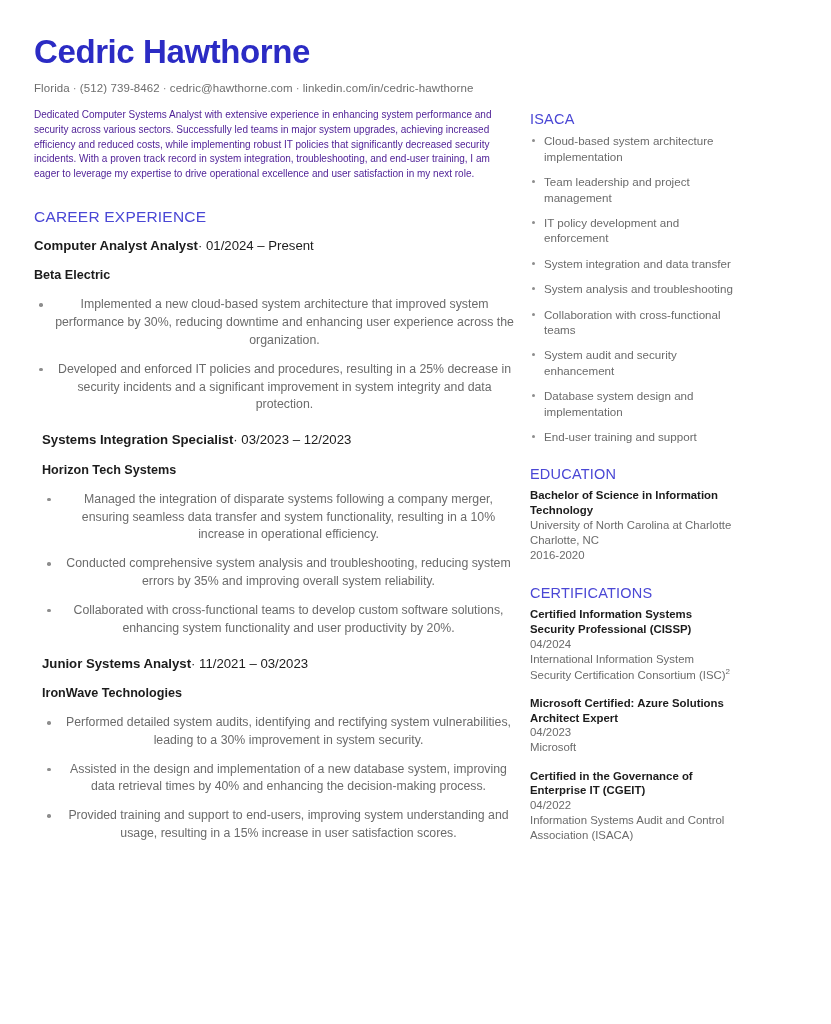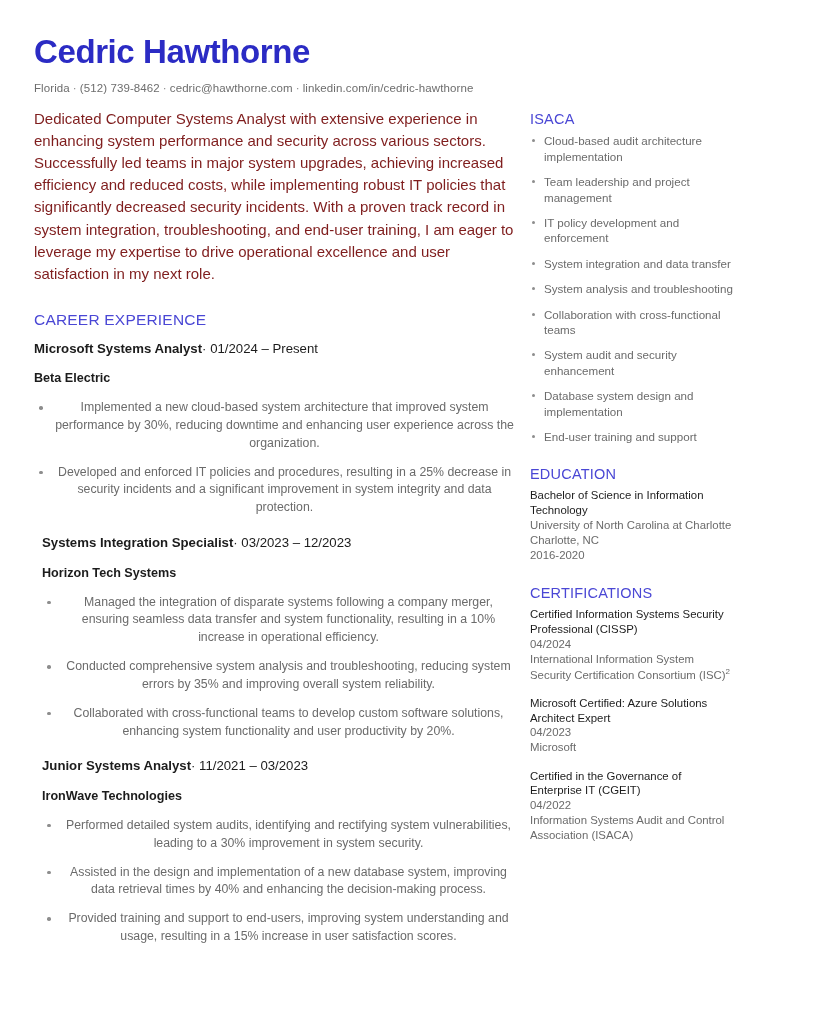--- a/index.html
+++ b/index.html
@@ -55,23 +55,23 @@
     flex: none;
     padding-right: 14px;
   }
   .col-right {
     width: 205px;
     flex: none;
     padding-top: 3px;
   }
 
   .summary {
-    font-size: 15px;
+    font-size: 10px;
     line-height: 1.47;
-    color: #7f1d1d;
+    color: #4c1d95;
   }
 
   
   .section-title {
     color: #4a47d5;
     font-size: 15.5px;
     font-weight: normal;
     letter-spacing: 0.2px;
     margin: 26px 0 12px 0;
   }
@@ -151,21 +151,21 @@
     height: 3px;
     border-radius: 50%;
     background: #8d8d8d;
   }
 
   
   .entry { margin-bottom: 13px; }
   .entry:last-child { margin-bottom: 0; }
   .entry-title {
     font-size: 11.4px;
-    font-weight: normal;
+    font-weight: bold;
     color: #1c1c1c;
     line-height: 1.3;
   }
   .entry-line {
     font-size: 11.4px;
     color: #6b6b6b;
     line-height: 1.32;
   }
   .sup { font-size: 8px; vertical-align: super; }
 </style>
@@ -181,21 +181,21 @@
   <div class="columns">
 
     <div class="col-left">
 
       <div class="summary">Dedicated Computer Systems Analyst with extensive experience in enhancing system performance and security across various sectors. Successfully led teams in major system upgrades, achieving increased efficiency and reduced costs, while implementing robust IT policies that significantly decreased security incidents. With a proven track record in system integration, troubleshooting, and end-user training, I am eager to leverage my expertise to drive operational excellence and user satisfaction in my next role.</div>
 
       <div class="section-title">CAREER EXPERIENCE</div>
 
       <div id="experience-list">
           <div class="job">
-            <div class="job-head"><span class="job-title">Microsoft Systems Analyst</span><span class="job-dates">· 01/2024 – Present</span></div>
+            <div class="job-head"><span class="job-title">Computer Analyst Analyst</span><span class="job-dates">· 01/2024 – Present</span></div>
             <div class="job-company">Beta Electric</div>
             <ul class="bullets">
               <li>Implemented a new cloud-based system architecture that improved system performance by 30%, reducing downtime and enhancing user experience across the organization.</li>
               <li>Developed and enforced IT policies and procedures, resulting in a 25% decrease in security incidents and a significant improvement in system integrity and data protection.</li>
             </ul>
           </div>
           <div class="job indented">
             <div class="job-head"><span class="job-title">Systems Integration Specialist</span><span class="job-dates">· 03/2023 – 12/2023</span></div>
             <div class="job-company">Horizon Tech Systems</div>
             <ul class="bullets">
@@ -214,21 +214,21 @@
             </ul>
           </div>
         </div>
 
     </div>
 
     <div class="col-right">
 
       <div class="section-title">ISACA</div>
       <ul class="skills" id="skills-list">
-          <li>Cloud-based audit architecture implementation</li>
+          <li>Cloud-based system architecture implementation</li>
           <li>Team leadership and project management</li>
           <li>IT policy development and enforcement</li>
           <li>System integration and data transfer</li>
           <li>System analysis and troubleshooting</li>
           <li>Collaboration with cross-functional teams</li>
           <li>System audit and security enhancement</li>
           <li>Database system design and implementation</li>
           <li>End-user training and support</li>
         </ul>
 

